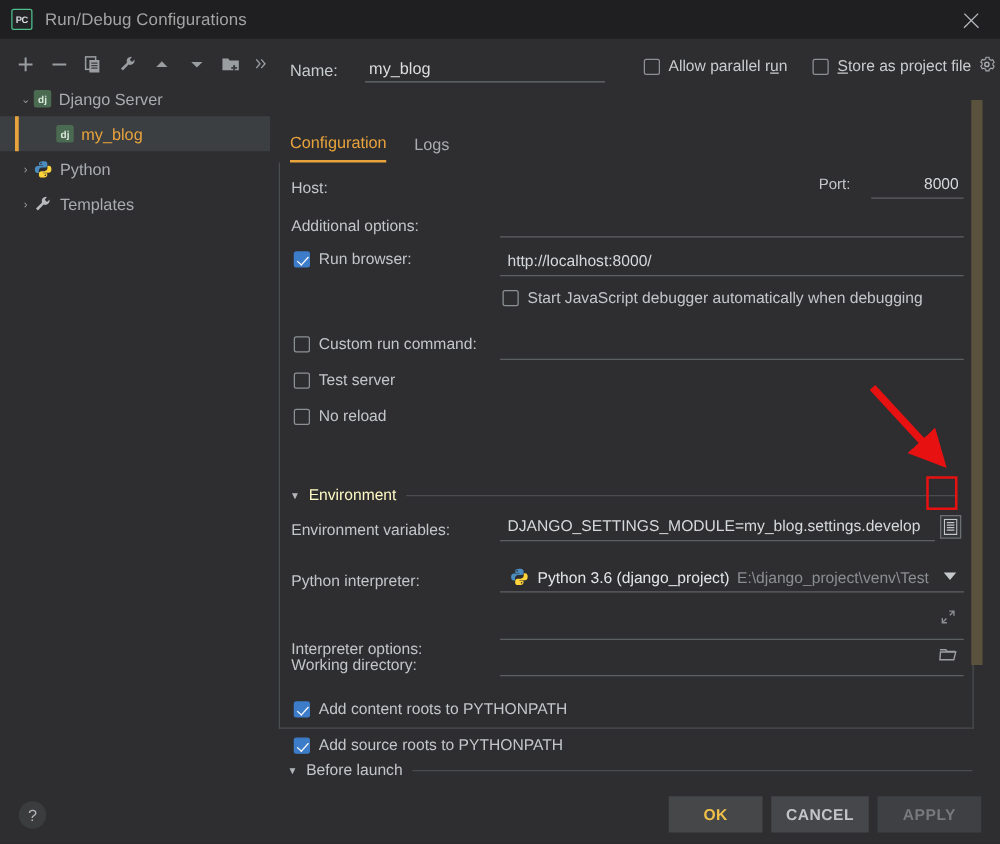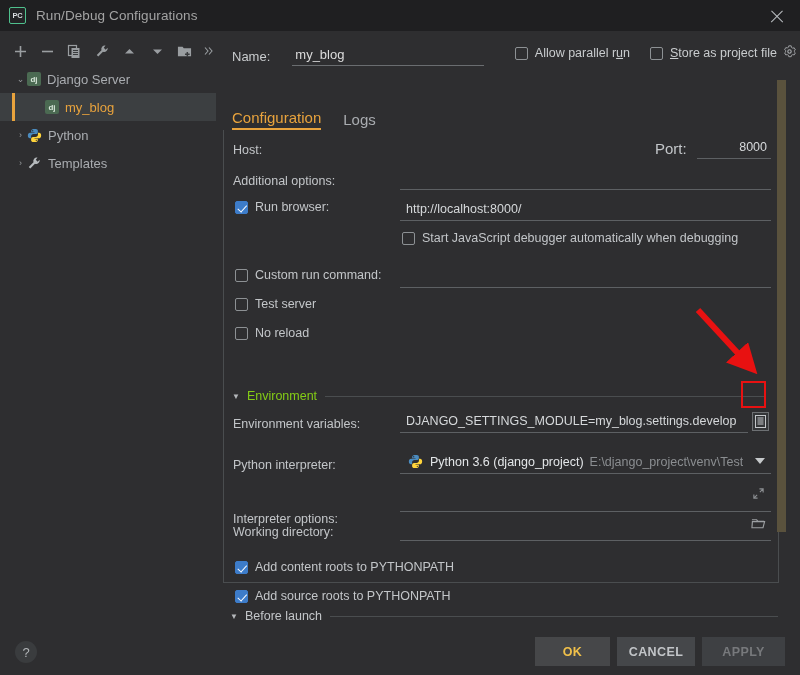--- a/index.html
+++ b/index.html
@@ -118,53 +118,53 @@
   }
   .mnem { text-decoration: underline; }
   .gear-ico { margin-left: 6px; color: #a8abae; cursor: pointer; }
 
   
   .tabs {
     position: absolute; left: 16px; top: 68px; height: 31px;
     display: flex; align-items: flex-end; gap: 22px;
   }
   .tab {
-    font-size: 15px; color: #a9acb0; padding-bottom: 2px; cursor: pointer;
+    font-size: 13px; color: #a9acb0; padding-bottom: 7px; cursor: pointer;
   }
   .tab.active { color: #e8a33d; border-bottom: 2px solid #e8a33d; }
 
   
   .panel {
     position: absolute; left: 7px; top: 99px; width: 556px; height: 453px;
     border: 1px solid #4a4d4f; border-top: none;
   }
   .panel-inner { position: relative; width: 100%; height: 100%; }
 
   .frow { position: absolute; left: 9px; height: 22px; display: flex; align-items: center; }
   .flabel { font-size: 12.5px; color: #c3c6c9; }
   .fval {
     position: absolute; border-bottom: 1px solid #5d6063;
     font-size: 12.5px; color: #d6d9db; height: 23px;
     padding-left: 6px; display: flex; align-items: center; cursor: text;
   }
   .fval.right { justify-content: flex-end; padding-right: 4px; }
 
-  .sublabel { position: absolute; font-size: 15px; color: #c3c6c9; }
+  .sublabel { position: absolute; font-size: 12px; color: #c3c6c9; }
 
   .chkrow {
     position: absolute; display: flex; align-items: center; cursor: pointer;
     font-size: 12.5px; color: #c3c6c9;
   }
 
   
   .grouphdr {
     position: absolute; display: flex; align-items: center; width: 100%;
   }
   .grouphdr .tri { color: #b4b7ba; font-size: 8px; margin-right: 7px; }
-  .grouphdr .gname { font-size: 12.5px; color: #84cc16; white-space: nowrap; }
+  .grouphdr .gname { font-size: 12.5px; color: #fef9c3; white-space: nowrap; }
   .grouphdr .gline { flex: 1; height: 1px; background: #4a4d4f; margin-left: 8px; margin-right: 6px; }
 
   .env-btn {
     position: absolute; width: 17px; height: 19px;
     border: 1px solid #6d7073; background: #343638;
     display: flex; align-items: center; justify-content: center; cursor: pointer;
   }
   .red-box {
     position: absolute; border: 2px solid #e81111; pointer-events: none;
   }

